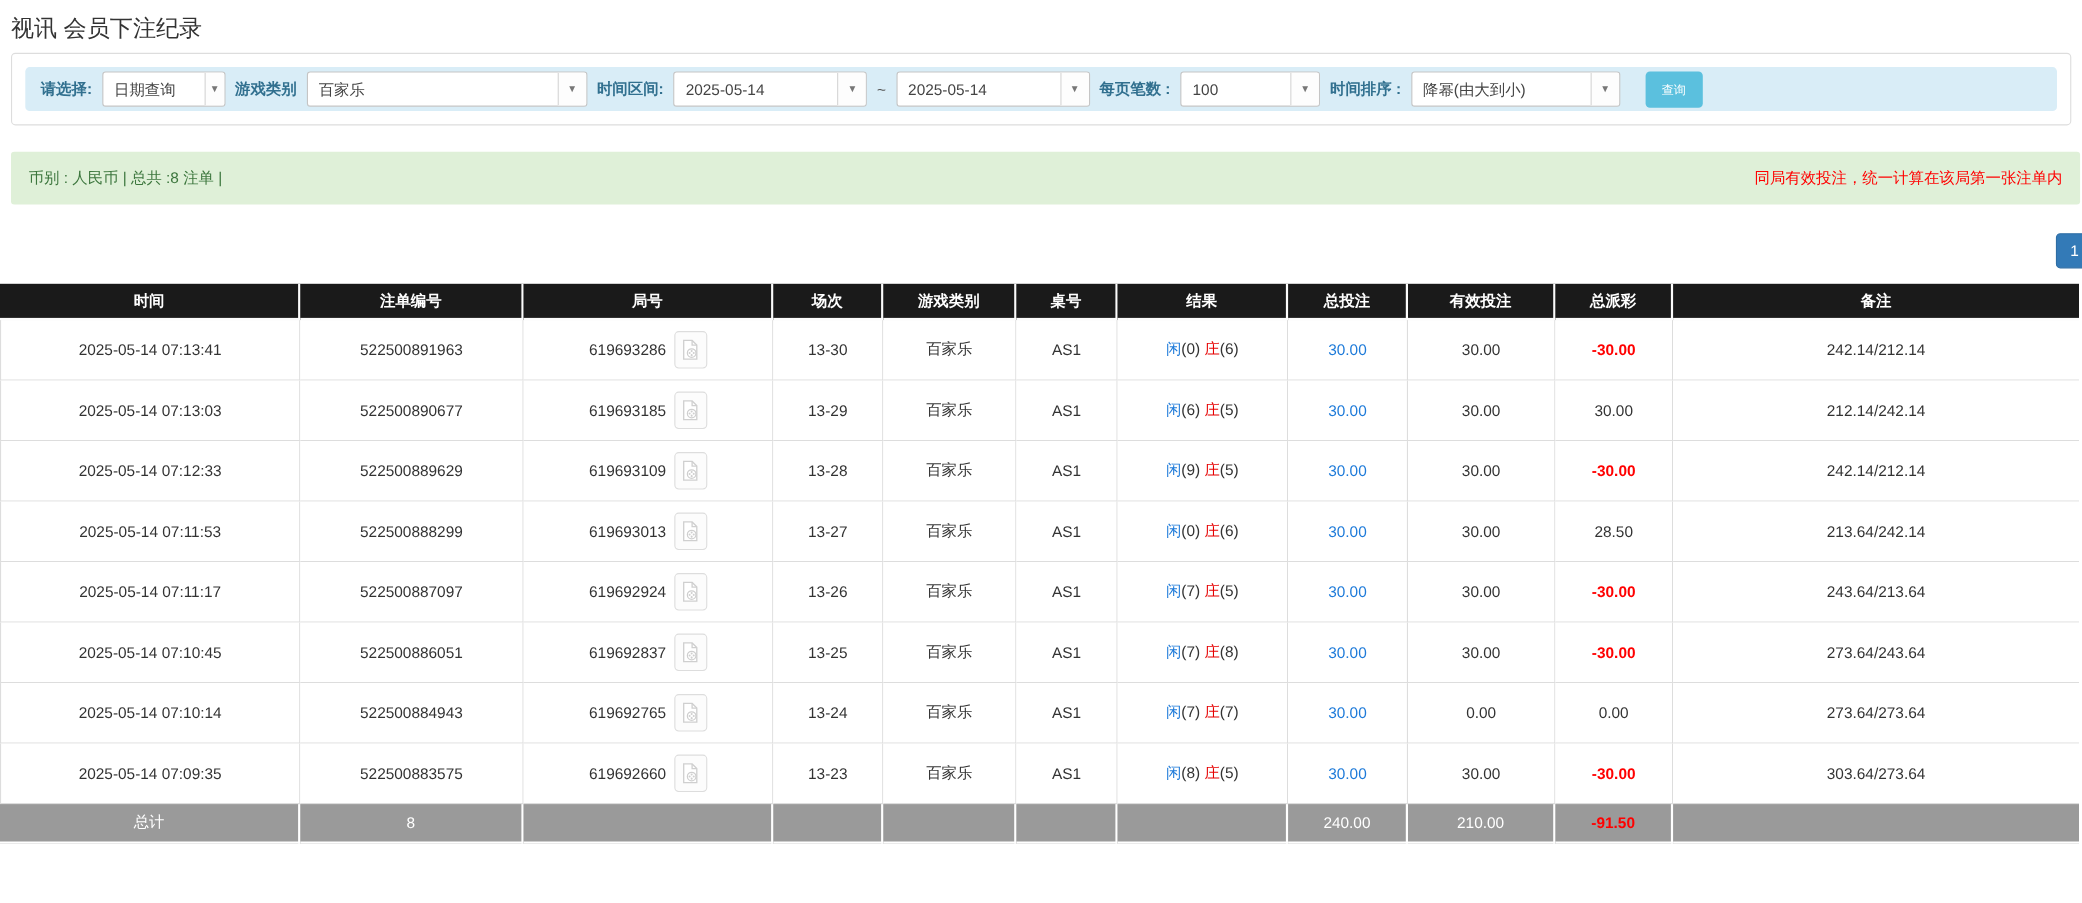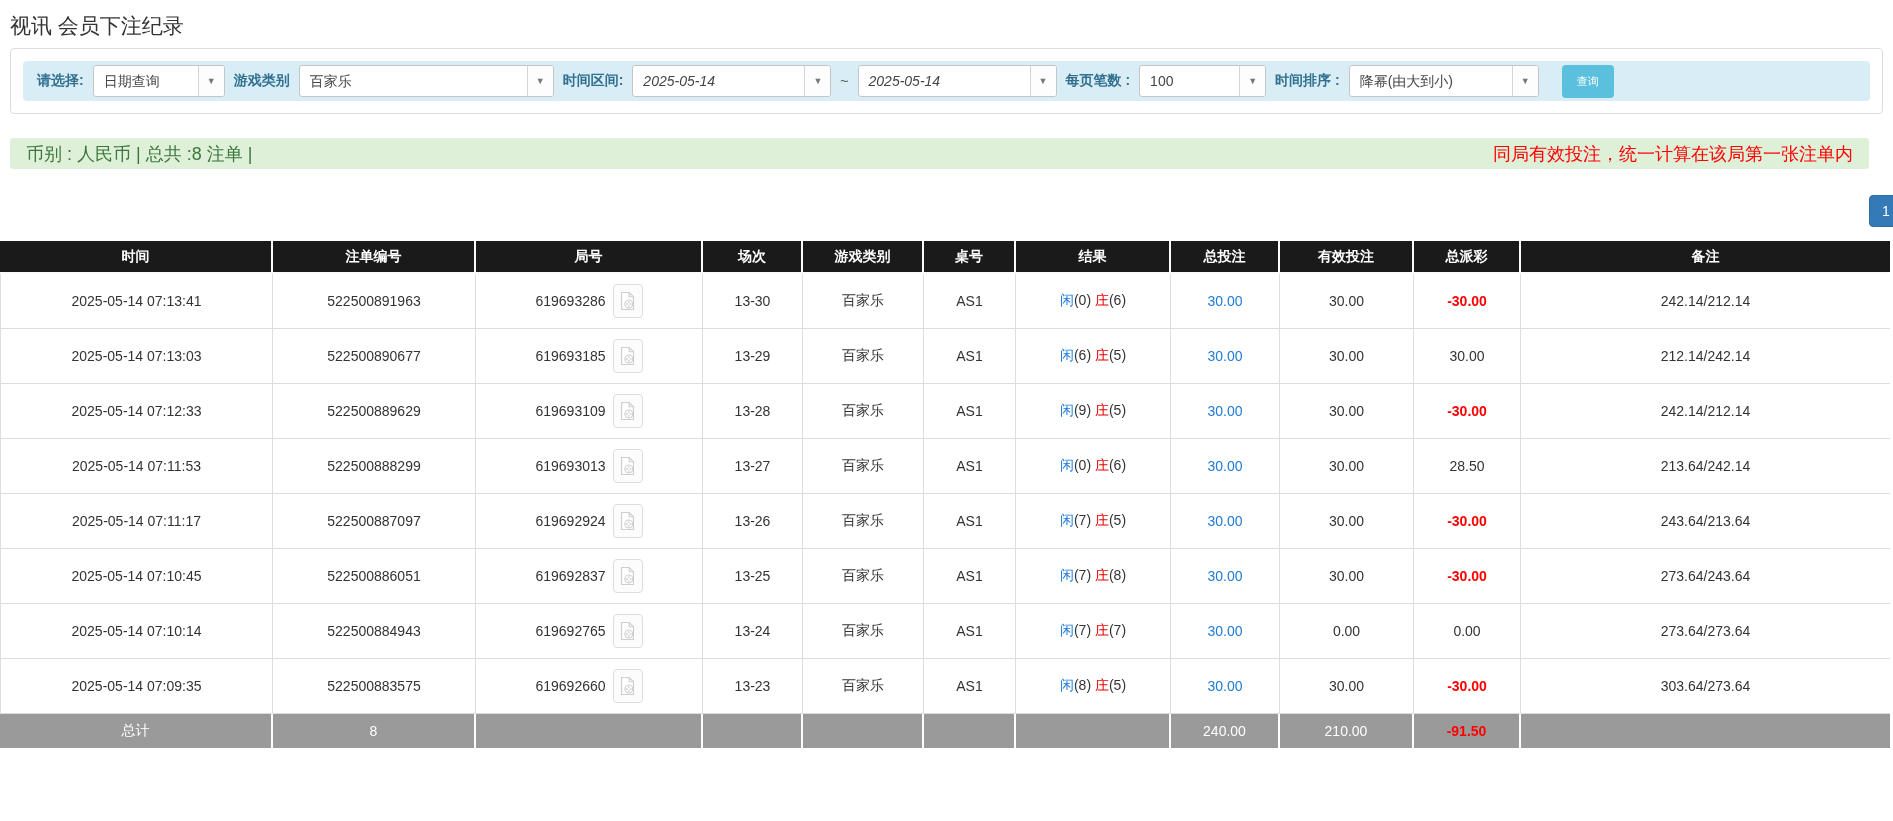--- a/index.html
+++ b/index.html
@@ -60,48 +60,48 @@
     width: 26px;
     border-left: 1px solid #d5d5d5;
     background: #fdfdfd;
     display: flex;
     align-items: center;
     justify-content: center;
     color: #777;
     font-size: 9px;
     cursor: pointer;
   }
-  .w-select { width: 132px; gap: 16px; }
+  .w-select { width: 112px; gap: 16px; }
   .w-game { width: 255px; }
-  .w-date { width: 199px; font-style: italic; }
+  .w-date { width: 176px; }
   .w-size { width: 127px; }
   .w-sort { width: 190px; }
   .tilde { font-size: 14px; color: #555; }
   .search-btn {
     margin-left: 14px;
     background: var(--accent_blue);
     color: #fff;
     border: none;
     border-radius: 4px;
     height: 33px;
     padding: 0 15px;
     font-size: 11px;
     cursor: pointer;
   }
   
   .summary-bar {
-    margin: 24px 24px 0 10px;
-    height: 31px;
+    margin: 24px 2px 0 10px;
+    height: 48px;
     background: var(--summary_green_bg);
     border-radius: 3px;
     display: flex;
     align-items: center;
     justify-content: space-between;
     padding: 0 16px;
-    font-size: 18px;
+    font-size: 14px;
   }
   .summary-left { color: var(--summary_text); }
   .summary-right { color: var(--negative_red); }
   
   .pagination-row {
     position: relative;
     height: 32px;
     margin-top: 26px;
   }
   .page-btn {

